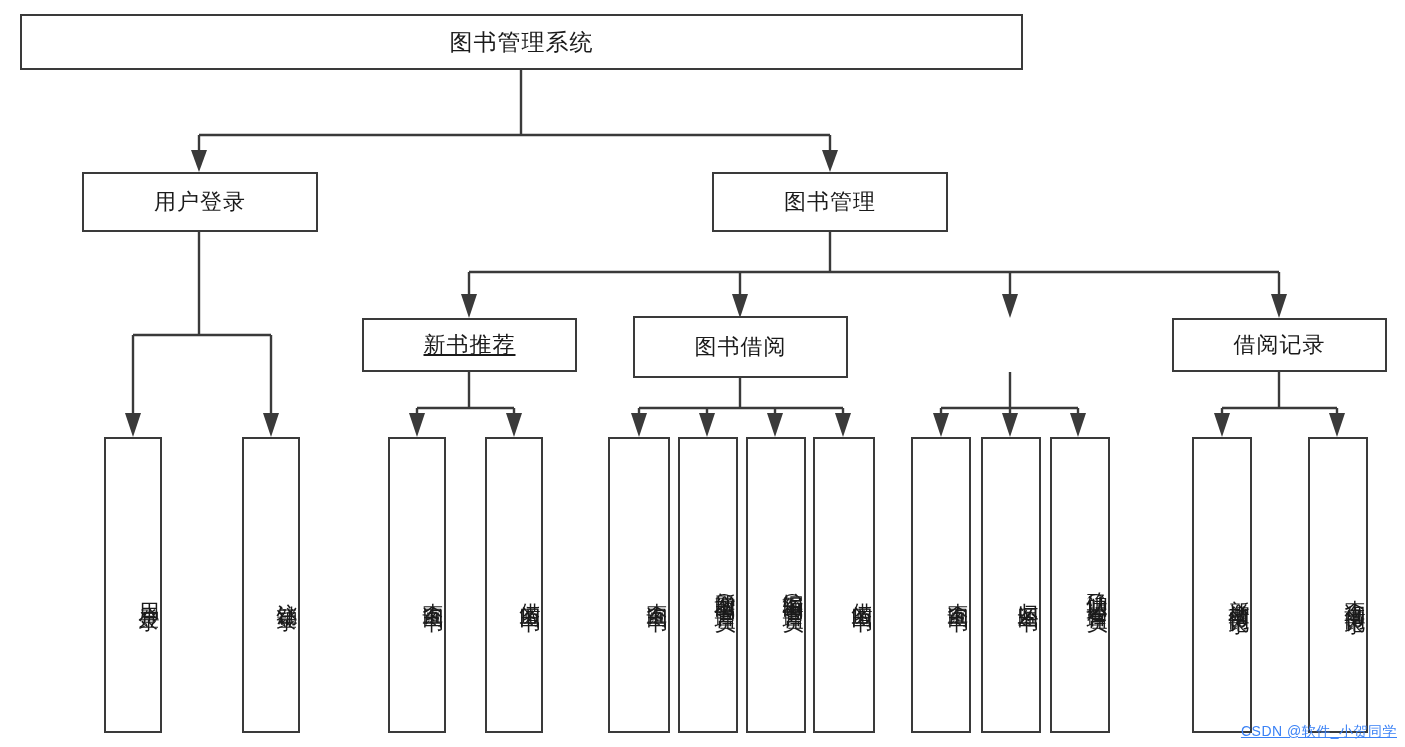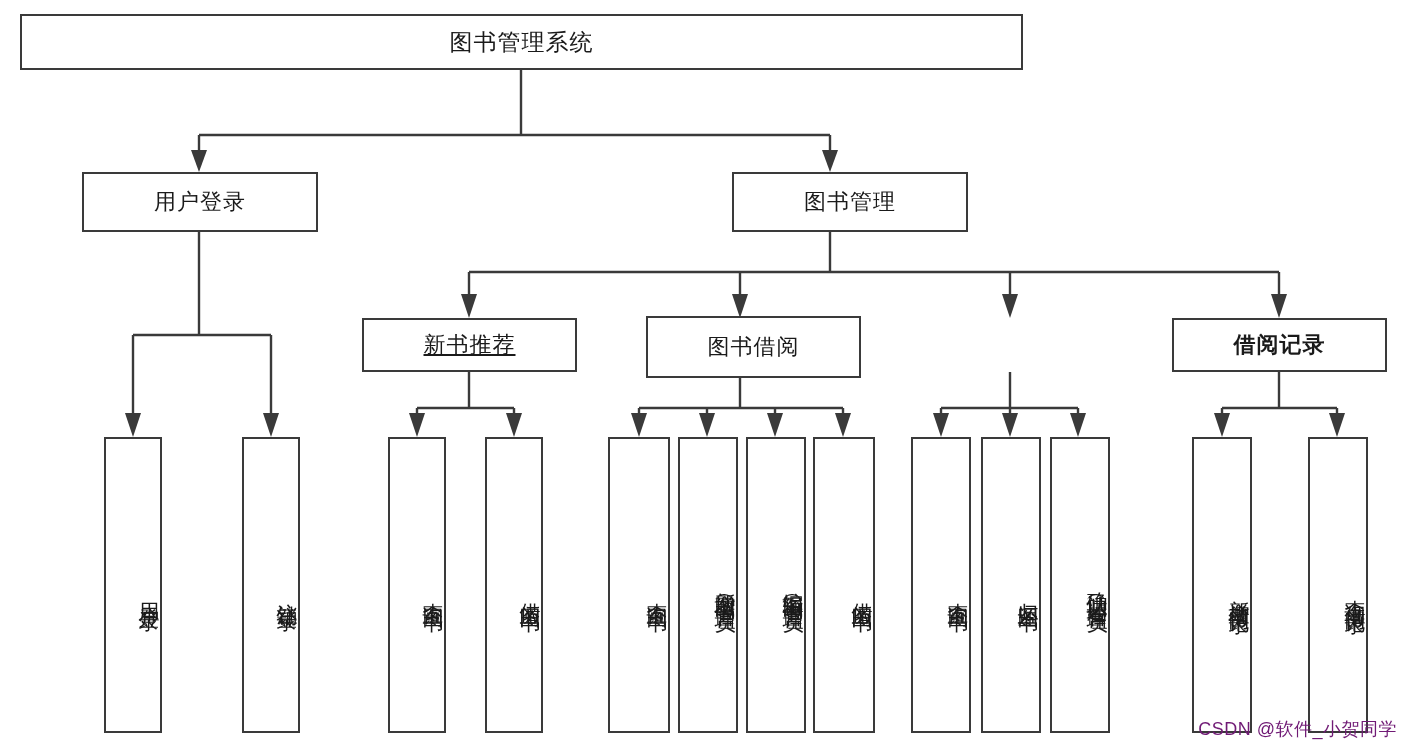--- a/index.html
+++ b/index.html
@@ -62,24 +62,25 @@
     stroke-width: 2.4;
     fill: none;
   }
   .arrow-head {
     fill: #3a3a3a;
   }
   #watermark {
     position: absolute;
     right: 8px;
     bottom: 6px;
-    font-size: 18px;
-    color: #701a75;
+    font-size: 14px;
+    color: #3b82f6;
     letter-spacing: 0.5px;
     white-space: nowrap;
+    text-decoration: underline;
   }
 </style>
 </head>
 <body>
 
 <div id="canvas">
 
   <svg id="edges" viewBox="0 0 1405 747">
 
     <path class="edge-line" d="M 521 70 L 521 135"></path>
@@ -139,28 +140,28 @@
     <path class="edge-line" d="M 1222 408 L 1222 420"></path>
     <path class="edge-line" d="M 1337 408 L 1337 420"></path>
     <polygon class="arrow-head" points="1222,437 1214,413 1230,413"></polygon>
     <polygon class="arrow-head" points="1337,437 1329,413 1345,413"></polygon>
   </svg>
 
   <div class="node horiz" id="root-node" style="left:20px; top:14px; width:1003px; height:56px;">图书管理系统</div>
 
   <div class="node horiz" style="left:82px; top:172px; width:236px; height:60px;">用户登录</div>
 
-  <div class="node horiz" style="left:732px; top:172px; width:236px; height:60px;">图书管理</div>
+  <div class="node horiz" style="left:712px; top:172px; width:236px; height:60px;">图书管理</div>
 
   <div class="node horiz" style="left:362px; top:318px; width:215px; height:54px;text-decoration:underline;">新书推荐</div>
 
-  <div class="node horiz" style="left:646px; top:316px; width:215px; height:62px;">图书借阅</div>
-
-
-  <div class="node horiz" style="left:1172px; top:318px; width:215px; height:54px;font-weight:bold;">借阅记录</div>
+  <div class="node horiz" style="left:633px; top:316px; width:215px; height:62px;">图书借阅</div>
+
+
+  <div class="node horiz" style="left:1172px; top:318px; width:215px; height:54px;">借阅记录</div>
 
   <div class="node vert" style="left:104px; top:437px; width:58px; height:296px;">
     <span>用户登录</span>
   </div>
 
   <div class="node vert" style="left:242px; top:437px; width:58px; height:296px;">
     <span>注销登录</span>
   </div>
 
   <div class="node vert" style="left:388px; top:437px; width:58px; height:296px;">

